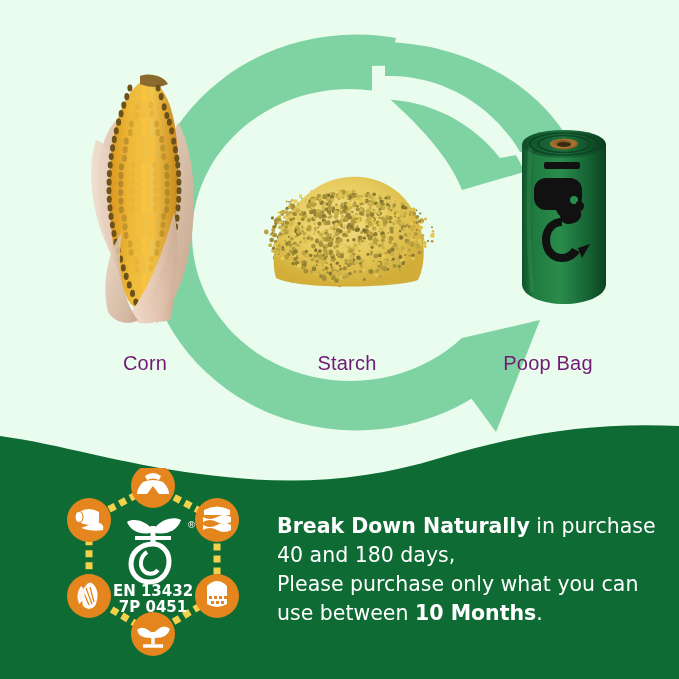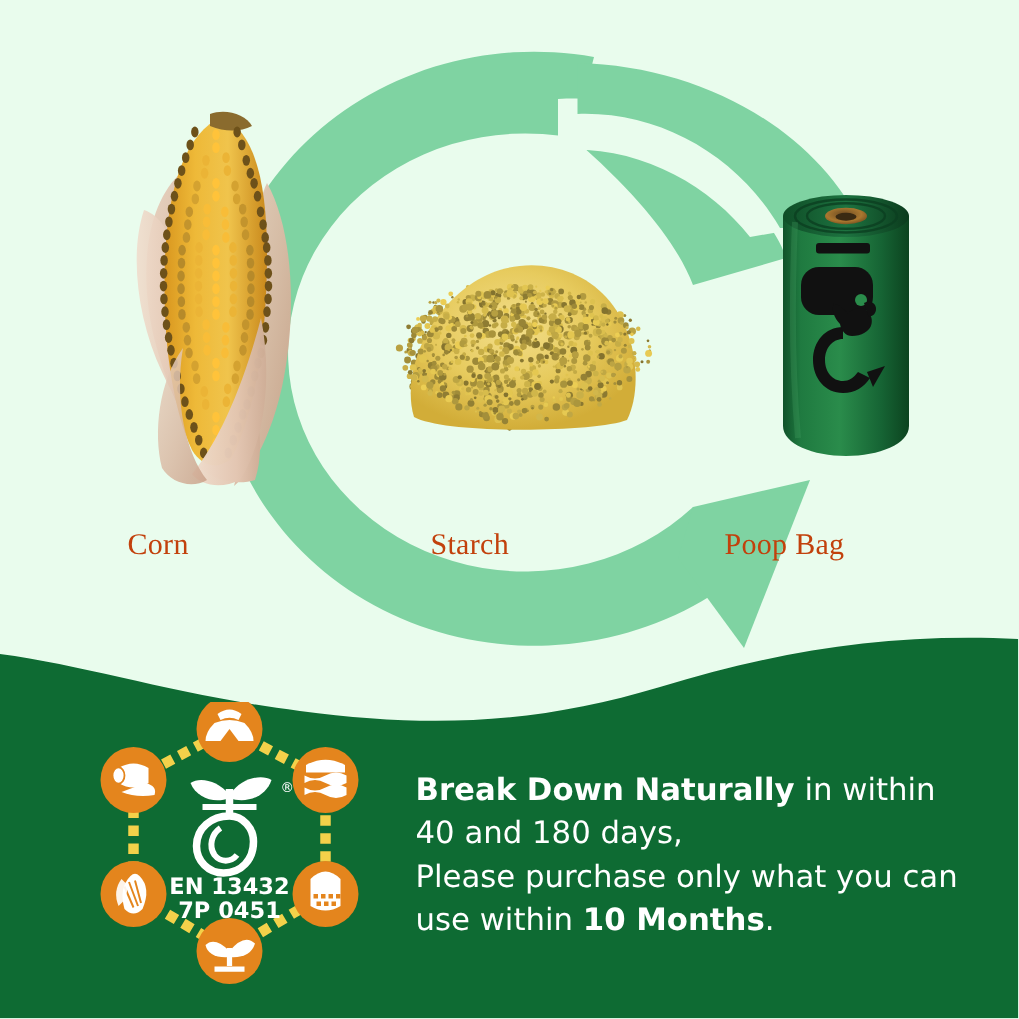--- a/index.html
+++ b/index.html
@@ -25,23 +25,24 @@
 
   
   #corn-img{left:78px;top:62px;width:140px;height:265px;}
   
   #starch-img{left:258px;top:160px;width:180px;height:135px;}
   
   #bag-img{left:516px;top:122px;width:96px;height:190px;}
 
   .stage-label{
     position:absolute;
-    font-family:Liberation Serif, serif;
+    font-family:Liberation Sans, sans-serif;
     font-size:20px;
-    color:#c2410c;
+    color:#701a75;
+    text-align:center;
     white-space:nowrap;
     letter-spacing:.2px;
   }
   #label-corn{left:85px;top:352px;width:120px;}
   #label-starch{left:287px;top:352px;width:120px;}
   #label-bag{left:483px;top:352px;width:130px;}
 
   
   #green-band{
     position:absolute;left:0;top:408px;width:679px;height:271px;
@@ -1862,19 +1863,19 @@
 
     <g>
       <circle cx="32" cy="52" r="22" fill="#e4851d"></circle>
       <path d="M22 44 q10 -6 20 0 v10 q-10 6 -20 0 Z" fill="#ffffff"></path>
       <ellipse cx="22" cy="49" rx="4" ry="5.5" fill="#ffffff" stroke="#e4851d" stroke-width="1.2"></ellipse>
       <path d="M40 54 q8 2 6 8 q-12 2 -22 -2 Z" fill="#ffffff"></path>
     </g>
   </svg>
 
   <div id="claim">
-    <div class="claim-line"><span class="b">Break Down Naturally</span><span> in within</span></div>
+    <div class="claim-line"><span class="b">Break Down Naturally</span><span> in purchase</span></div>
     <div class="claim-line">40 and 180 days,</div>
     <div class="claim-line">Please purchase only what you can</div>
-    <div class="claim-line"><span>use within </span><span class="b">10 Months</span><span>.</span></div>
+    <div class="claim-line"><span>use between </span><span class="b">10 Months</span><span>.</span></div>
   </div>
 
 </div>
 
 </body></html>

